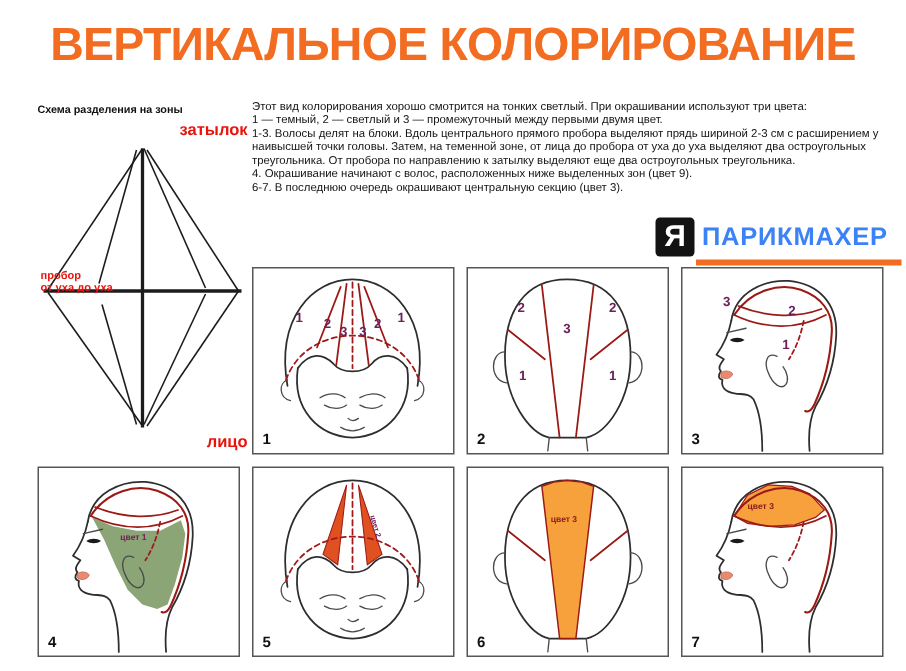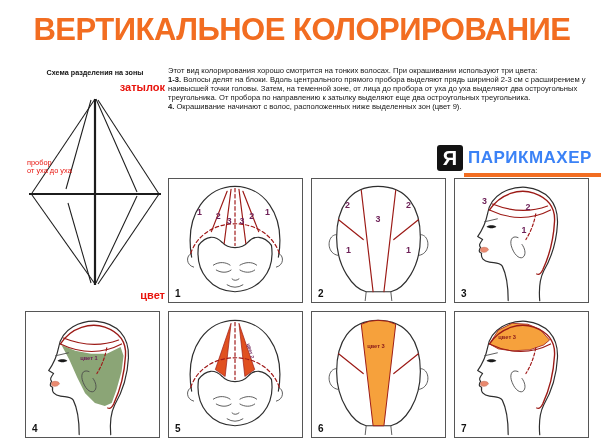--- a/index.html
+++ b/index.html
@@ -5,33 +5,33 @@
   html,body{margin:0;padding:0;background:#fff;}
   #container{position:relative;width:604px;height:447px;background:#fff;overflow:hidden;
              font-family:"Liberation Sans",sans-serif;}
 
   
   .main-title{position:absolute;top:12px;left:0;right:0;text-align:center;
               font-size:31px;font-weight:bold;color:#f26d21;letter-spacing:-0.5px;}
 
   
   .scheme{position:absolute;left:25px;top:68px;width:140px;}
-  .scheme-title{font-size:7.2px;font-weight:bold;color:#111;text-align:center;}
+  .scheme-title{font-size:7.2px;font-weight:bold;color:#111;text-align:left;}
   .scheme-top,.scheme-bottom{font-size:11px;font-weight:bold;color:#e8130c;text-align:right;}
   .scheme-top{margin-top:4px;}
   .scheme svg{display:block;margin-top:4px;}
   .scheme-bottom{margin-top:2px;}
-  .parting-label{position:absolute;left:2px;top:91px;font-size:7.4px;line-height:8px;
-                 font-weight:normal;color:#e8130c;}
+  .parting-label{position:absolute;left:2px;top:112px;font-size:7.4px;line-height:8px;
+                 font-weight:bold;color:#e8130c;}
 
   
   .textblock{position:absolute;left:168px;top:66px;width:434px;font-size:7.6px;
              line-height:9px;color:#141414;}
   .textblock p{margin:0;}
-  .step-prefix{font-weight:bold;}
+  .step-prefix{font-weight:normal;}
 
   
   .logo{position:absolute;left:437px;top:145px;width:164px;}
   .logo-row{display:flex;align-items:center;gap:5px;}
   .logo-mark{width:26px;height:26px;background:#131313;color:#fff;font-weight:bold;
              font-size:20px;display:flex;align-items:center;justify-content:center;
              border-radius:3px;}
   .logo-text{font-size:17px;font-weight:bold;color:#3b82f6;letter-spacing:0.5px;}
   .logo-bar{height:4px;background:#f26d21;margin-top:2px;margin-left:27px;}
 
@@ -75,27 +75,29 @@
       <line class="dline" x1="134" y1="97" x2="73" y2="187"></line>
       <line class="dline" x1="66" y1="3" x2="41" y2="92"></line>
       <line class="dline" x1="43" y1="106" x2="66" y2="186"></line>
       <line class="dline" x1="71" y1="2" x2="112" y2="95"></line>
       <line class="dline" x1="112" y1="99" x2="71" y2="186"></line>
     </svg>
     <div class="parting-label">
       <div>пробор</div>
       <div>от уха до уха</div>
     </div>
-    <div class="scheme-bottom">цвет</div>
+    <div class="scheme-bottom">лицо</div>
   </div>
 
   <div class="textblock">
-    <p>Этот вид колорирования хорошо смотрится на тонких волосах. При окрашивании используют три цвета:</p>
+    <p>Этот вид колорирования хорошо смотрится на тонких светлый. При окрашивании используют три цвета:</p>
+    <p>1 — темный, 2 — светлый и 3 — промежуточный между первыми двумя цвет.</p>
     <p><span class="step-prefix">1-3.</span><span> Волосы делят на блоки. Вдоль центрального прямого пробора выделяют прядь шириной 2-3 см с расширением у наивысшей точки головы. Затем, на теменной зоне, от лица до пробора от уха до уха выделяют два остроугольных треугольника. От пробора по направлению к затылку выделяют еще два остроугольных треугольника.</span></p>
     <p><span class="step-prefix">4.</span><span> Окрашивание начинают с волос, расположенных ниже выделенных зон (цвет 9).</span></p>
+    <p><span class="step-prefix">6-7.</span><span> В последнюю очередь окрашивают центральную секцию (цвет 3).</span></p>
   </div>
 
   <div class="logo">
     <div class="logo-row">
       <div class="logo-mark">Я</div>
       <div class="logo-text">ПАРИКМАХЕР</div>
     </div>
     <div class="logo-bar"></div>
   </div>
 

